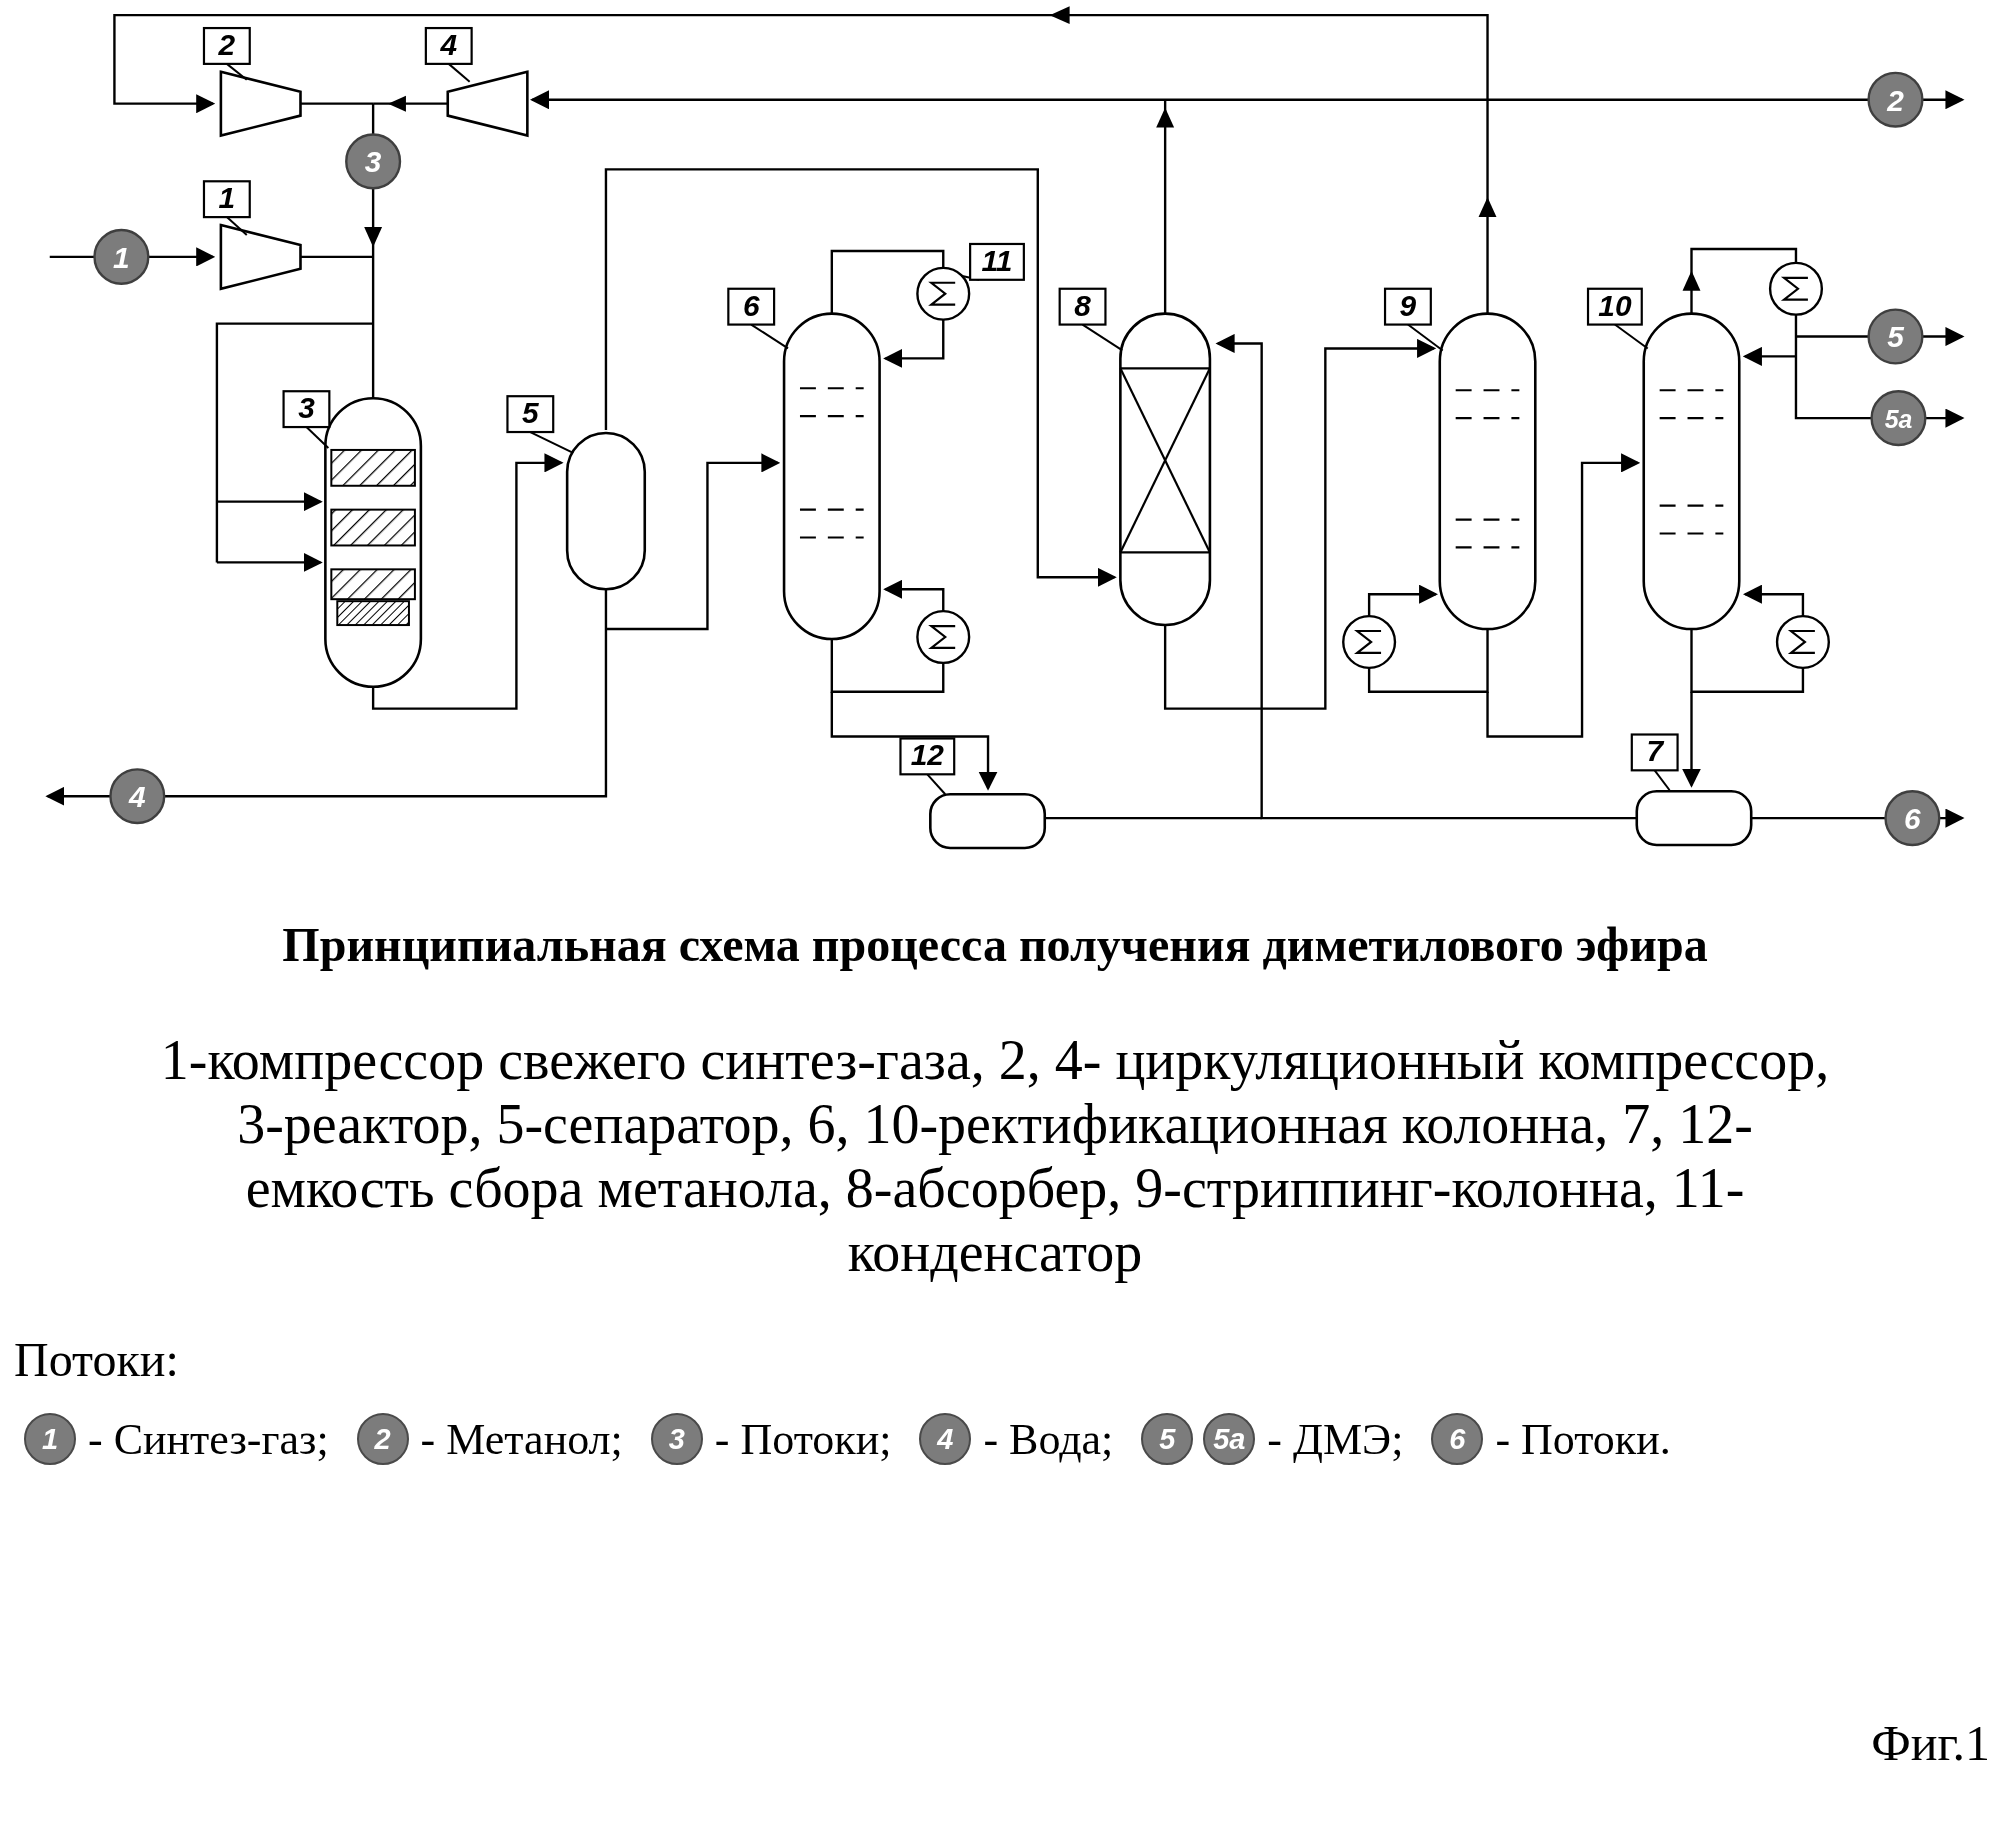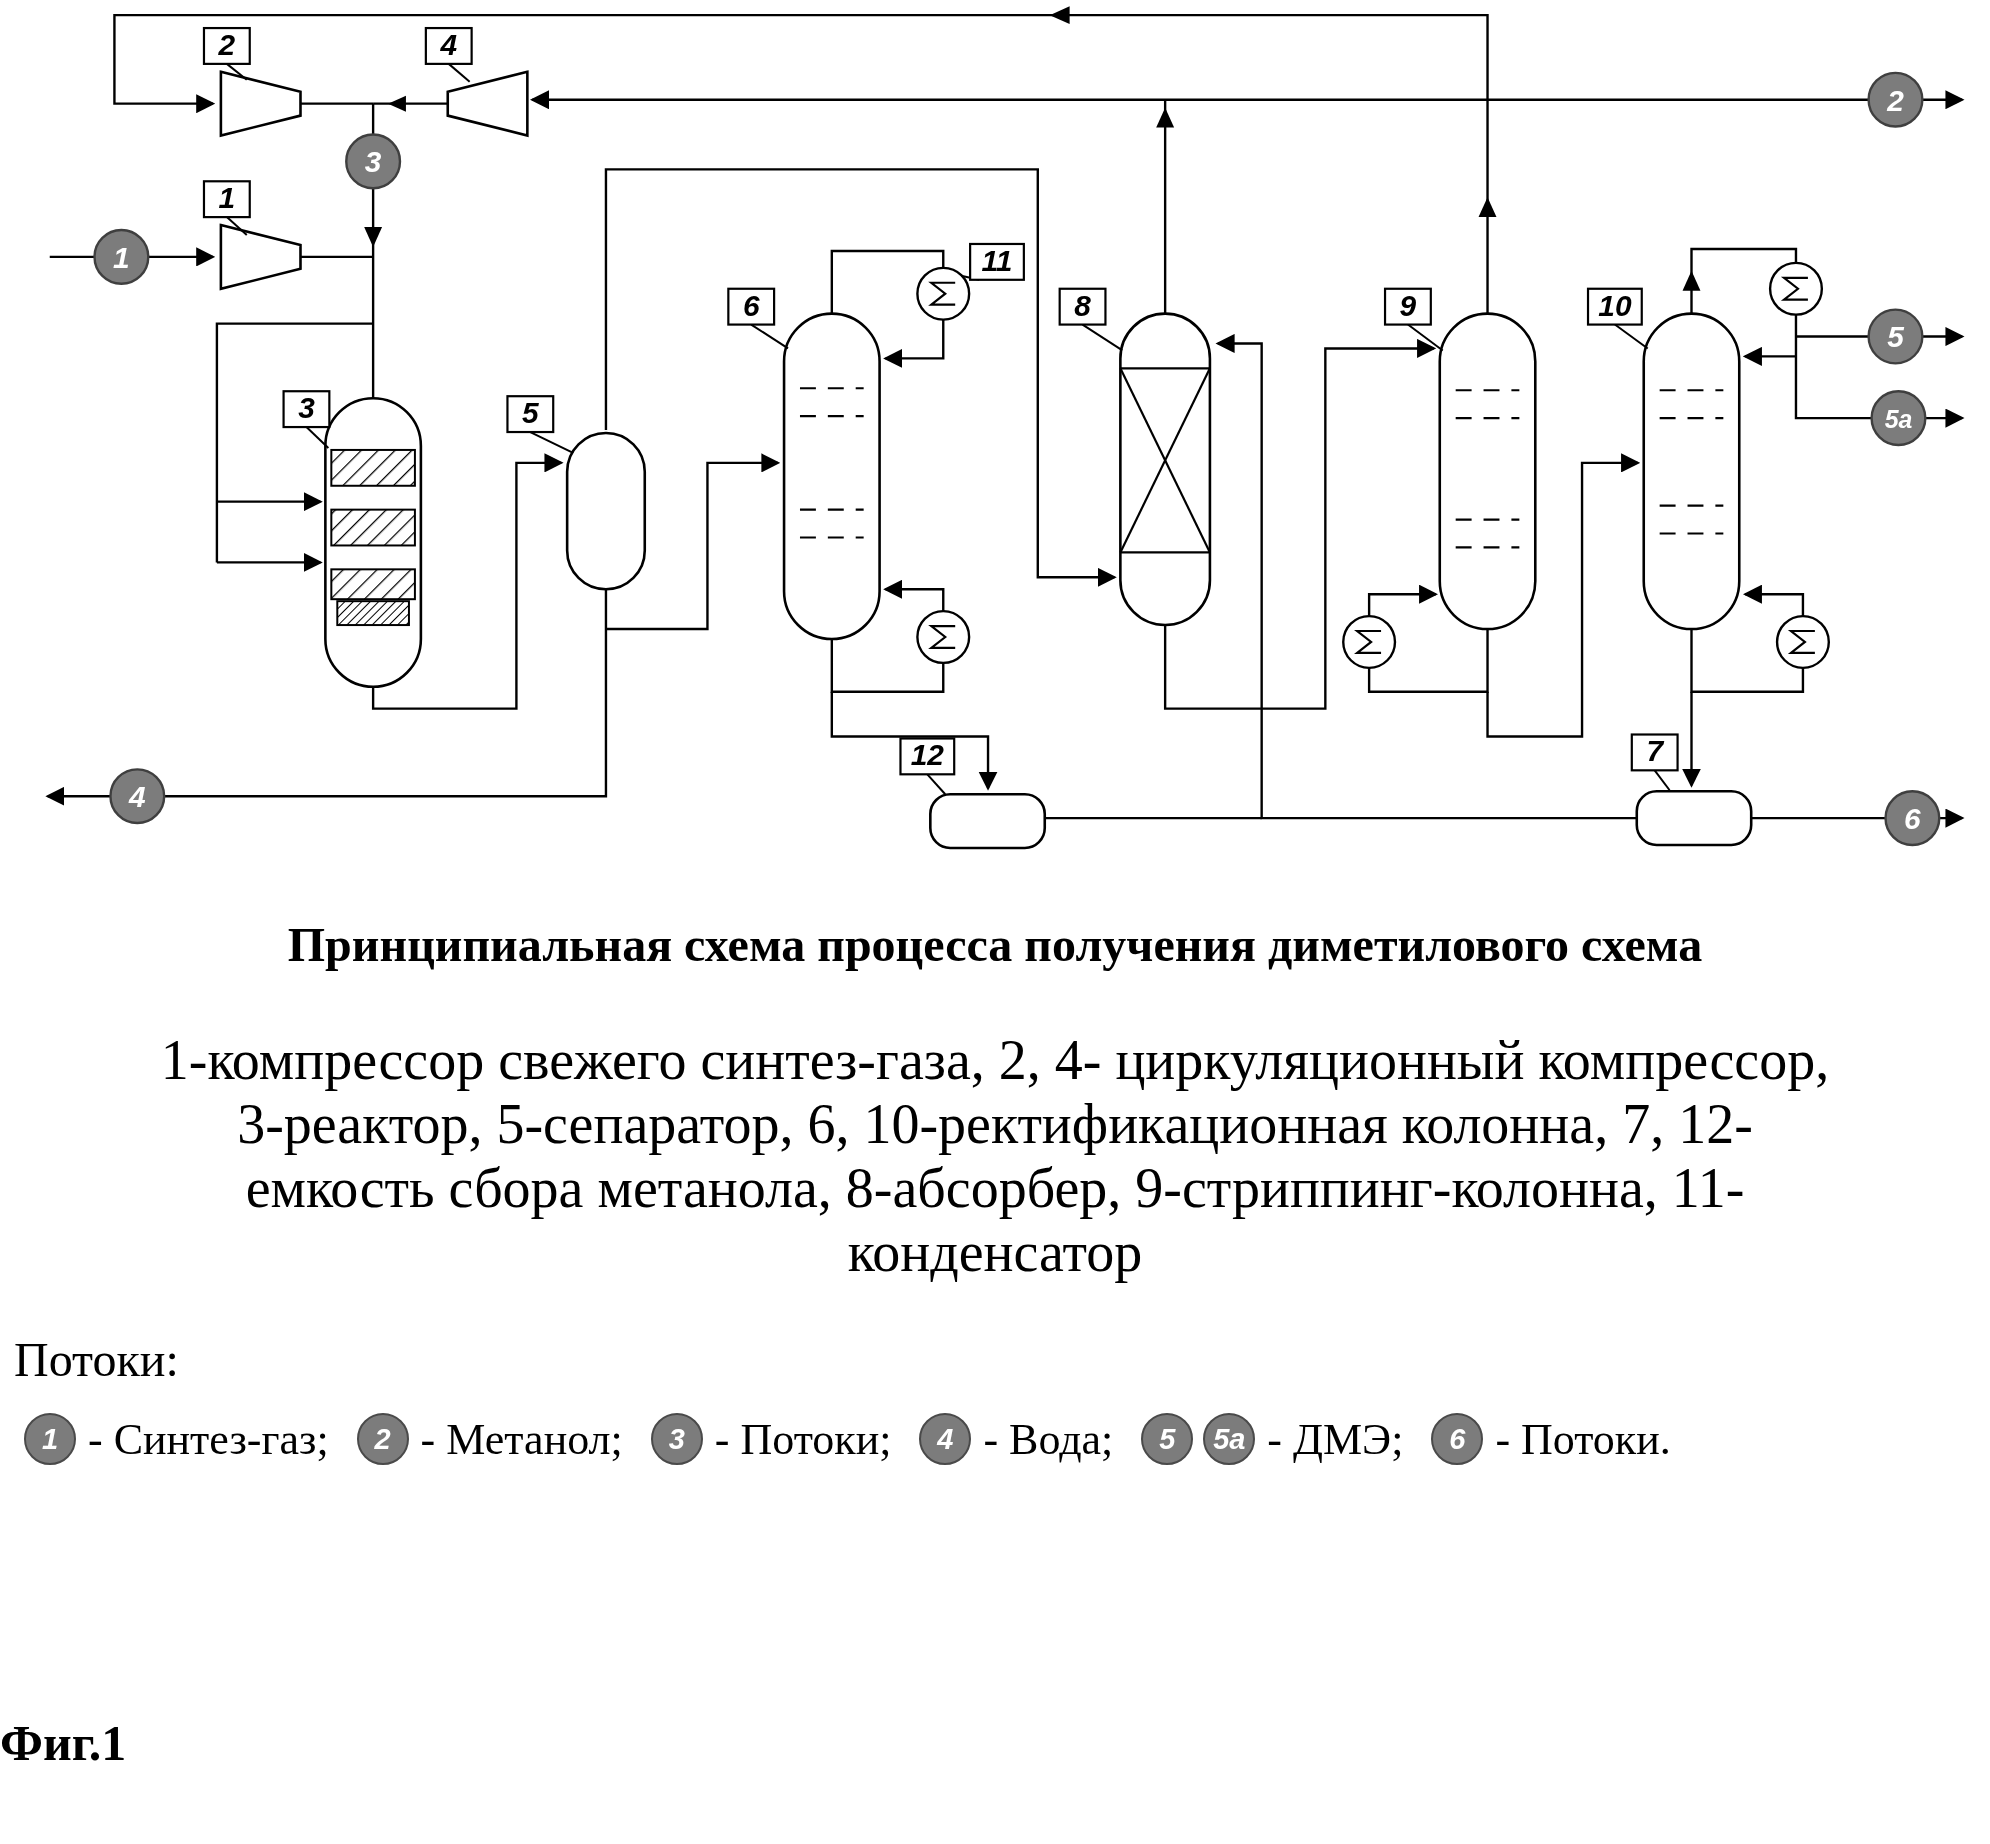--- a/index.html
+++ b/index.html
@@ -30,21 +30,21 @@
   .legend-row{display:flex;align-items:center;margin:26px 0 0 14px;font-size:44px;flex-wrap:nowrap;}
   .leg-item{display:inline-flex;align-items:center;}
   .leg-circle{
     display:inline-flex;width:52px;height:52px;border-radius:50%;
     background:var(--stream-fill);color:#fff;border:2px solid #4a4a4a;
     align-items:center;justify-content:center;box-sizing:border-box;
     font-family:"Liberation Sans",sans-serif;font-size:29px;font-weight:bold;font-style:italic;
     margin-left:10px;
   }
   .leg-label{margin:0 18px 0 12px;white-space:nowrap;}
-  .fig-caption{margin-top:249px;text-align:left;font-size:50px;font-weight:bold;}
+  .fig-caption{margin-top:249px;text-align:right;font-size:50px;font-weight:normal;}
 </style>
 </head>
 <body>
 
 
 
 <svg width="1990" height="876" viewBox="0 0 2000 880">
   <defs>
     <marker id="arr" markerWidth="8" markerHeight="8" refX="7" refY="4" orient="auto-start-reverse">
       <path d="M0,0 L8,4 L0,8 Z" fill="#000"></path>
@@ -279,21 +279,21 @@
       <circle class="stream-dot" cx="1922" cy="822" r="27"></circle>
       <text class="stream-num" x="1922" y="833" text-anchor="middle">6</text>
     </g>
   </g>
 </svg>
 
 
 <div class="fig-title">
   <div>
     <span class="t-italic">Принципиальная схема процесса получения</span>
-    <span>диметилового схема</span>
+    <span>диметилового эфира</span>
   </div>
 </div>
 
 <p class="equip">1-компрессор свежего синтез-газа, 2, 4- циркуляционный компрессор, 3-реактор, 5-сепаратор, 6, 10-ректификационная колонна, 7, 12-емкость сбора метанола, 8-абсорбер, 9-стриппинг-колонна, 11-конденсатор</p>
 
 <div class="streams-head">Потоки:</div>
 
 <div class="legend-row">
   <span class="leg-item">
     <span class="leg-circle">1</span>

